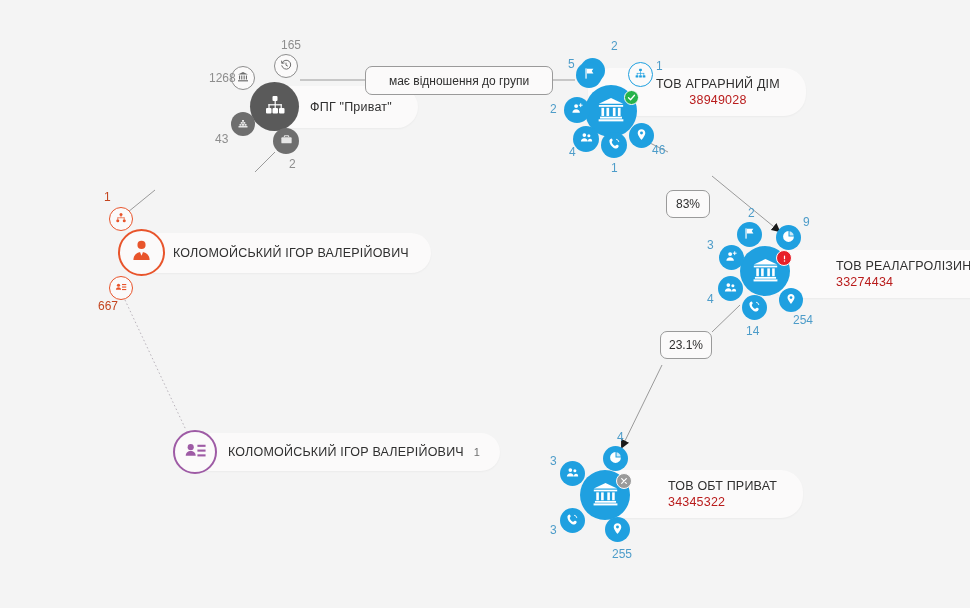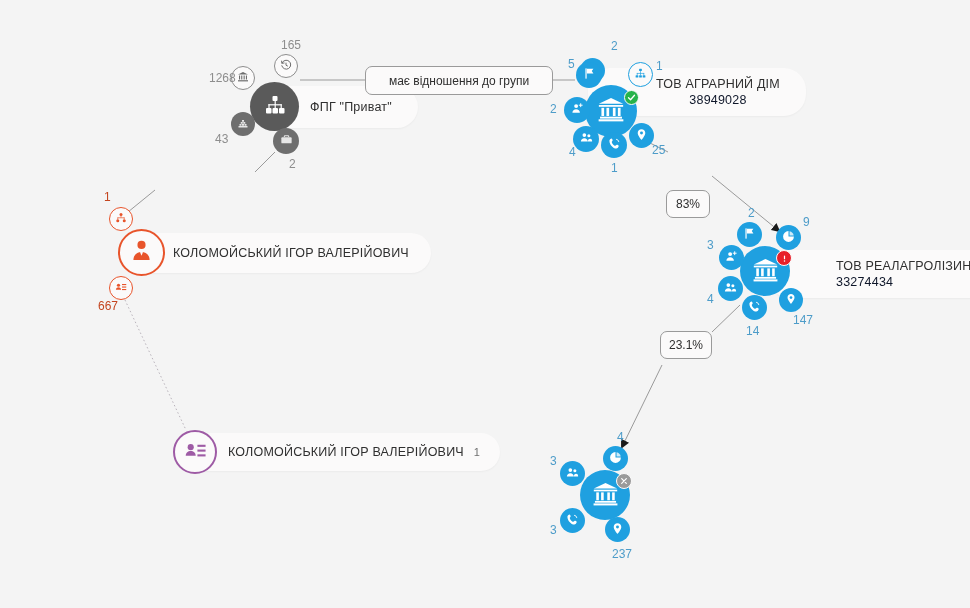--- a/index.html
+++ b/index.html
@@ -35,21 +35,21 @@
     white-space: nowrap;
   }
   .pill.two-line { flex-direction: column; align-items: flex-start; justify-content: center; }
   .pill-title {
     font-size: 12.5px;
     color: #2f2f2f;
     letter-spacing: 0.2px;
   }
   .pill-sub {
     font-size: 12.5px;
-    color: #0f172a;
+    color: #b91c1c;
     letter-spacing: 0.2px;
     margin-top: 2px;
   }
   .pill-count {
     font-size: 11px;
     color: #6f6f6f;
     margin-left: 10px;
   }
 
   
@@ -397,21 +397,21 @@
   <div class="cnt blue" style="left:611px; top:162px;">1</div>
 
   <div class="sat blue" style="left:629px; top:123px; width:25px; height:25px;">
     <span>
       <svg width="13" height="13" viewBox="0 0 24 24" fill="#ffffff">
         <path d="M12 2.2 c-4 0-7 3-7 7 c0 5 7 12.6 7 12.6 s7-7.6 7-12.6 c0-4-3-7-7-7 z"></path>
         <circle cx="12" cy="9.2" r="2.7" fill="#1fa0e0"></circle>
       </svg>
     </span>
   </div>
-  <div class="cnt blue" style="left:652px; top:144px;">25</div>
+  <div class="cnt blue" style="left:652px; top:144px;">46</div>
 
   <div class="edge-label" style="left:666px; top:147px; width:44px; height:28px;margin-top:43px;">83%</div>
 
   <div class="pill two-line" style="left:768px; top:250px; height:48px; padding:0 24px 0 68px;">
     <span class="pill-title">ТОВ РЕАЛАГРОЛІЗИНГ</span>
     <span class="pill-sub">33274434</span>
   </div>
 
   <div class="node company" style="left:740px; top:246px; width:50px; height:50px;">
     <span>
@@ -490,24 +490,28 @@
   <div class="cnt blue" style="left:746px; top:325px;">14</div>
 
   <div class="sat blue" style="left:779px; top:288px; width:24px; height:24px;">
     <span>
       <svg width="12" height="12" viewBox="0 0 24 24" fill="#ffffff">
         <path d="M12 2.2 c-4 0-7 3-7 7 c0 5 7 12.6 7 12.6 s7-7.6 7-12.6 c0-4-3-7-7-7 z"></path>
         <circle cx="12" cy="9.2" r="2.7" fill="#1fa0e0"></circle>
       </svg>
     </span>
   </div>
-  <div class="cnt blue" style="left:793px; top:314px;">147</div>
+  <div class="cnt blue" style="left:793px; top:314px;">254</div>
 
   <div class="edge-label" style="left:660px; top:331px; width:52px; height:28px;">23.1%</div>
 
+  <div class="pill two-line" style="left:600px; top:470px; height:48px; padding:0 26px 0 68px;">
+    <span class="pill-title">ТОВ ОБТ ПРИВАТ</span>
+    <span class="pill-sub">34345322</span>
+  </div>
 
   <div class="node company" style="left:580px; top:470px; width:50px; height:50px;">
     <span>
       <svg width="27" height="27" viewBox="0 0 24 24" fill="#ffffff">
         <path d="M12 2.6 L22.4 7.6 L1.6 7.6 Z"></path>
         <rect x="1.6" y="8.6" width="20.8" height="1.5"></rect>
         <rect x="3.8" y="11" width="2.3" height="7"></rect>
         <rect x="8.1" y="11" width="2.3" height="7"></rect>
         <rect x="13.6" y="11" width="2.3" height="7"></rect>
         <rect x="17.9" y="11" width="2.3" height="7"></rect>
@@ -556,15 +560,15 @@
   <div class="cnt blue" style="left:550px; top:524px;">3</div>
 
   <div class="sat blue" style="left:605px; top:517px; width:25px; height:25px;">
     <span>
       <svg width="13" height="13" viewBox="0 0 24 24" fill="#ffffff">
         <path d="M12 2.2 c-4 0-7 3-7 7 c0 5 7 12.6 7 12.6 s7-7.6 7-12.6 c0-4-3-7-7-7 z"></path>
         <circle cx="12" cy="9.2" r="2.7" fill="#1fa0e0"></circle>
       </svg>
     </span>
   </div>
-  <div class="cnt blue" style="left:612px; top:548px;">237</div>
+  <div class="cnt blue" style="left:612px; top:548px;">255</div>
 
 </div>
 
 </body></html>

